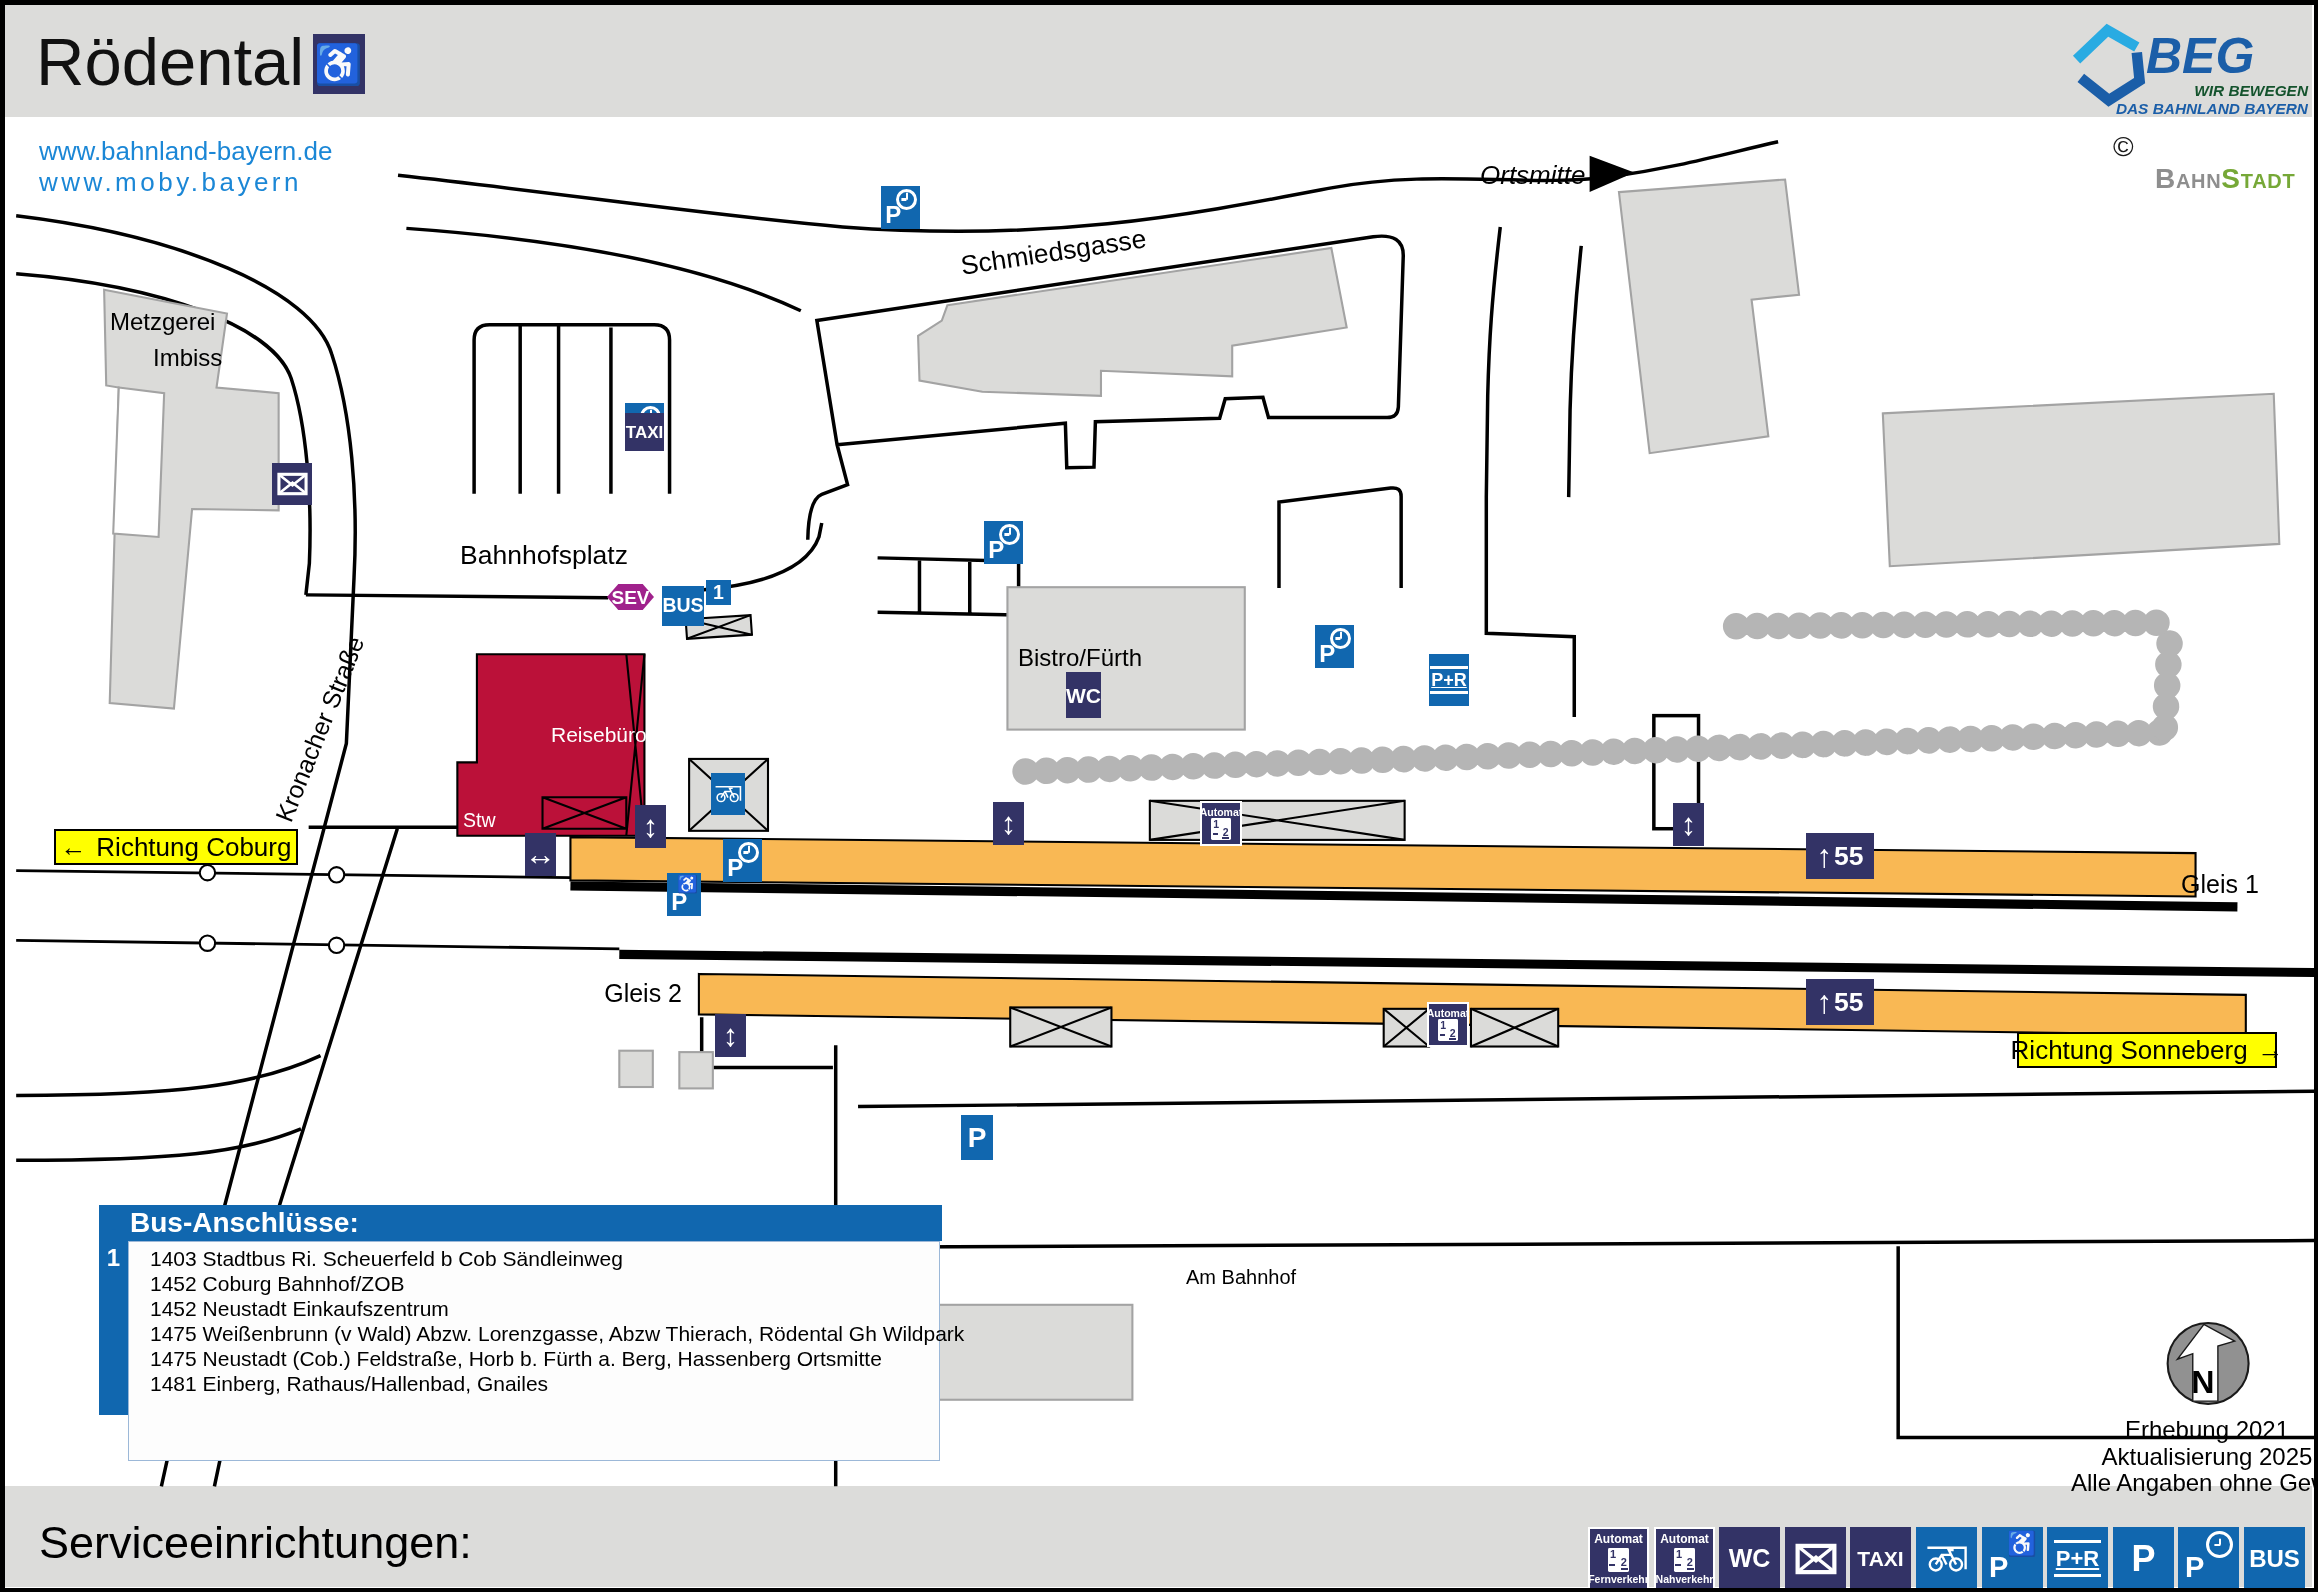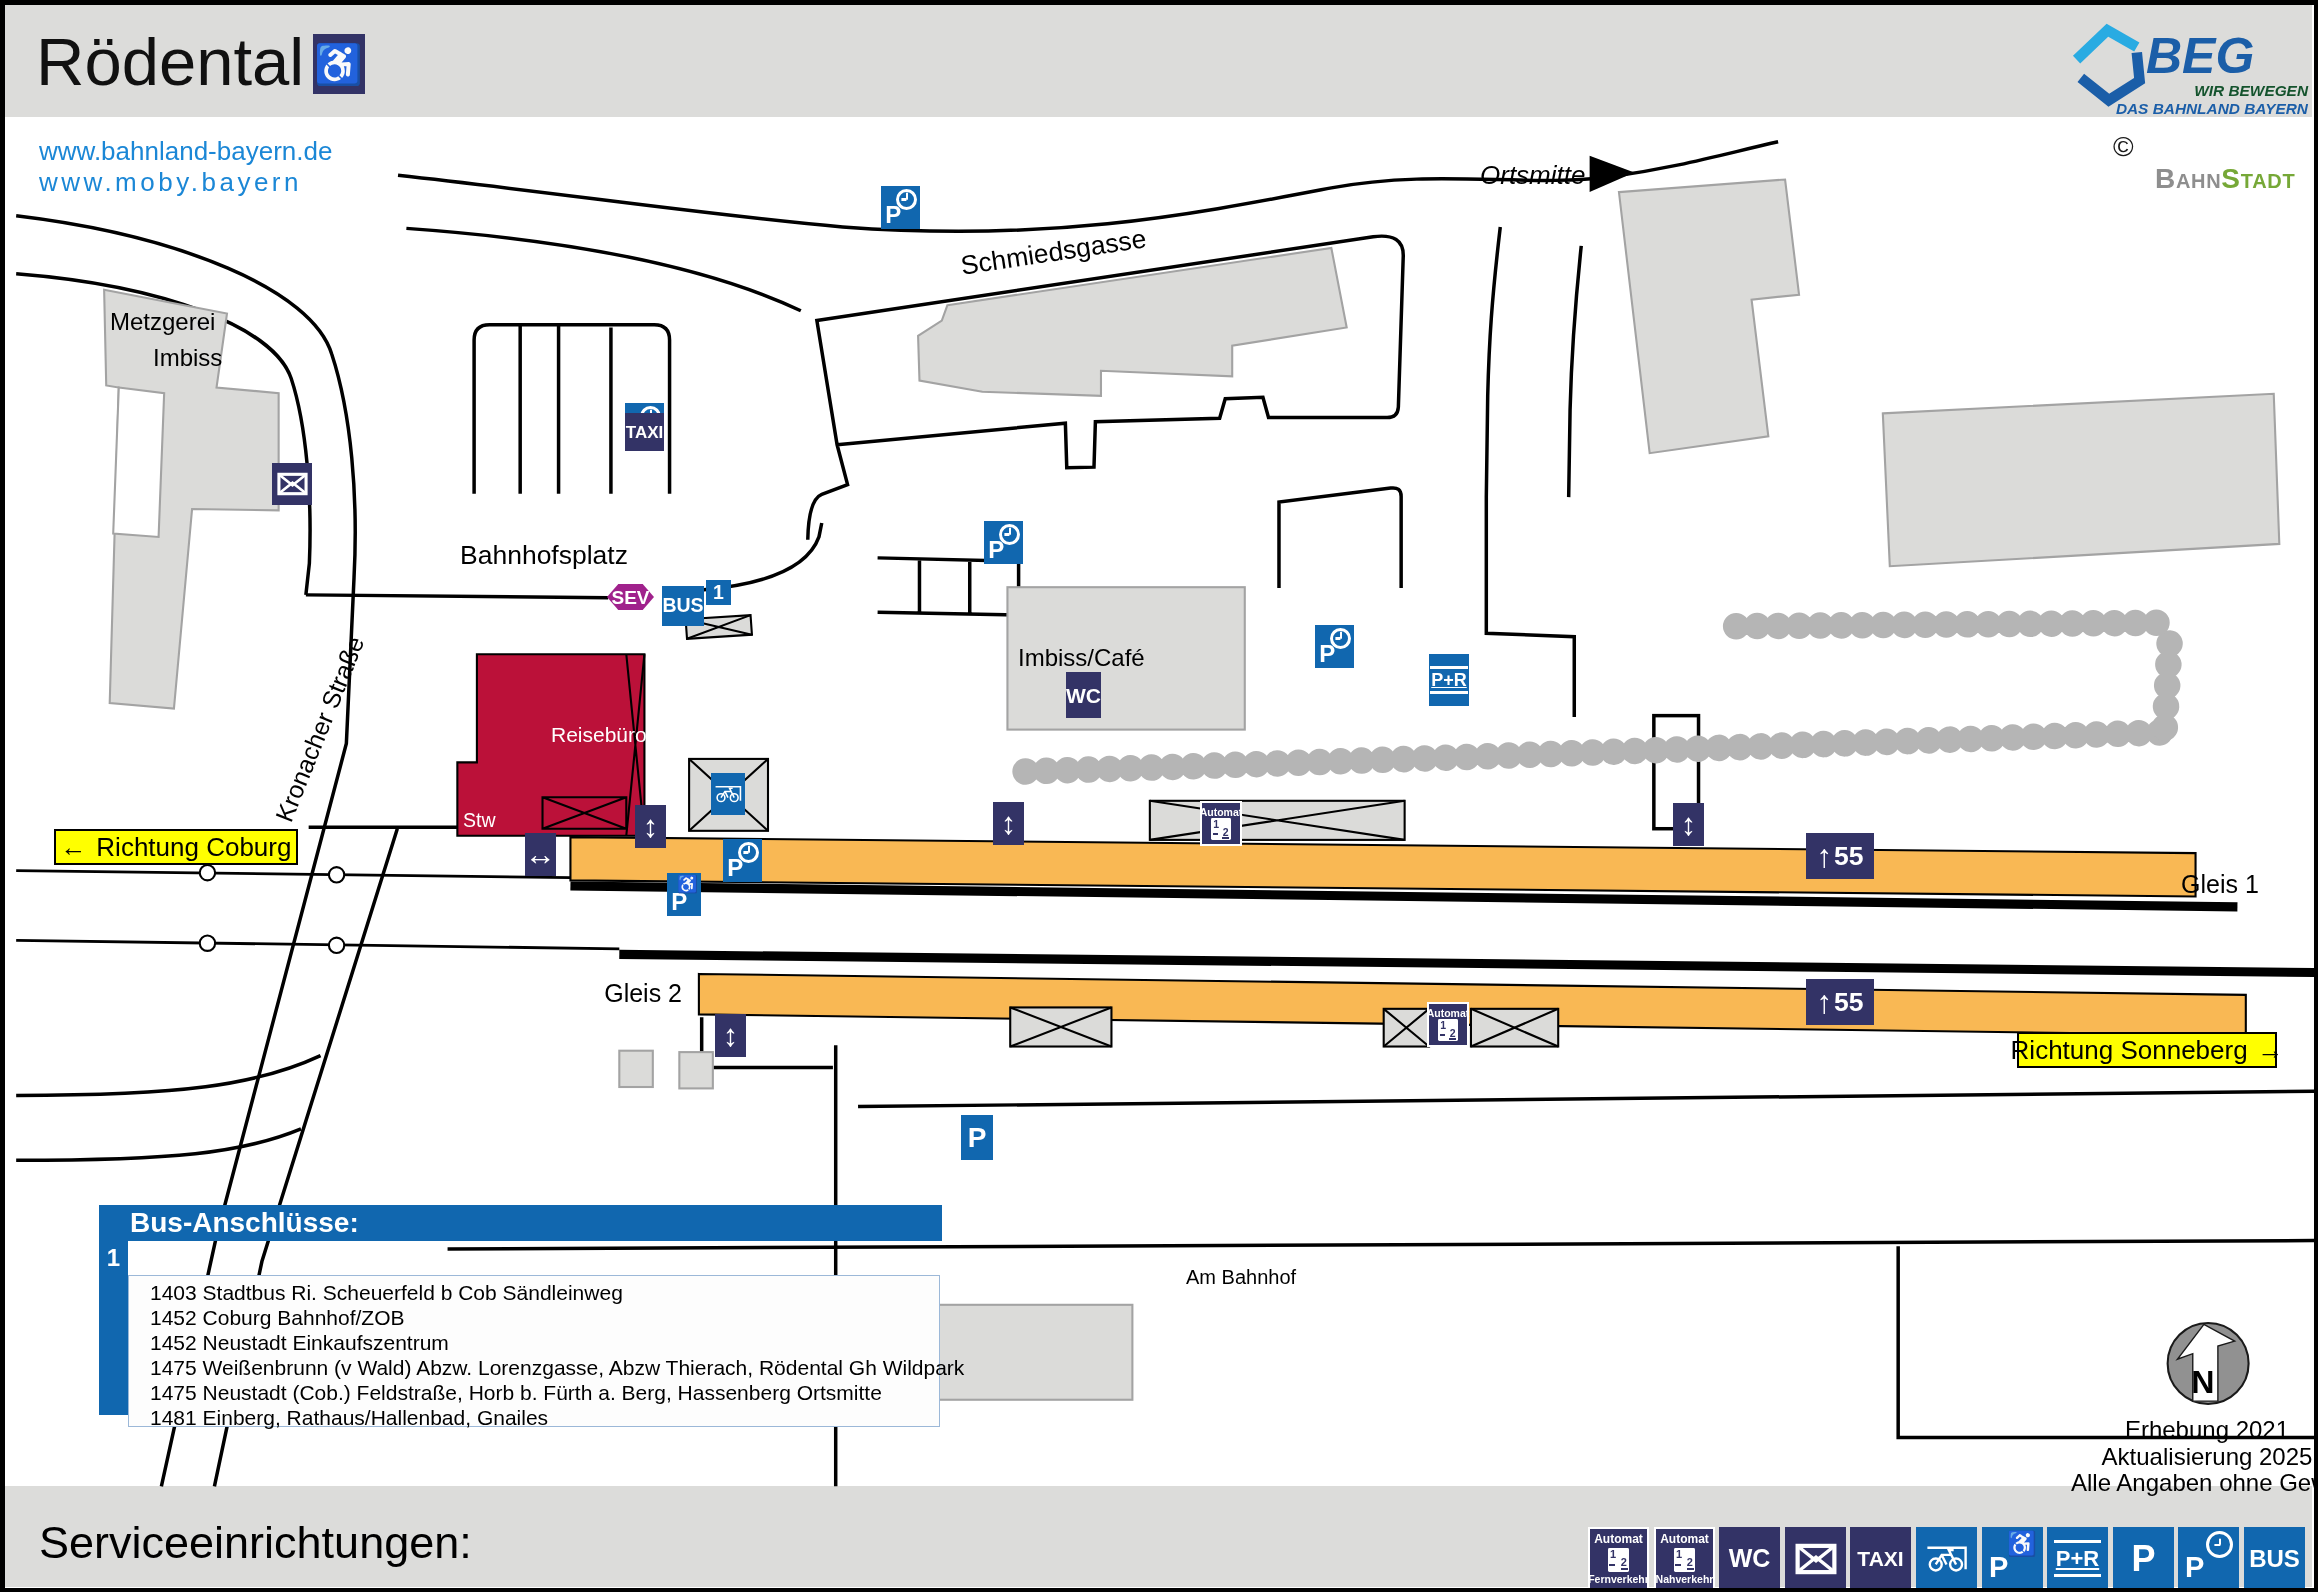--- a/index.html
+++ b/index.html
@@ -158,21 +158,21 @@
 
   <a class="lbl link" style="left:34px;top:131px;">www.bahnland-bayern.de</a>
   <a class="lbl link" style="left:34px;top:162px;letter-spacing:3.5px;">www.moby.bayern</a>
 
   <div class="lbl" style="left:105px;top:303px;font-size:24px;">Metzgerei</div>
   <div class="lbl" style="left:148px;top:339px;font-size:24px;">Imbiss</div>
   <div class="lbl" style="left:455px;top:535px;font-size:26.5px;">Bahnhofsplatz</div>
   <div class="lbl" style="left:278px;top:801px;font-size:25px;transform:rotate(-68deg);transform-origin:0 50%;">Kronacher Straße</div>
   <div class="lbl" style="left:955px;top:232px;font-size:26.5px;transform:rotate(-8.5deg);">Schmiedsgasse</div>
   <div class="lbl" style="left:1475px;top:155px;font-size:26px;font-style:italic;">Ortsmitte</div>
-  <div class="lbl" style="left:1013px;top:639px;font-size:24px;">Imbiss/Café</div>
+  <div class="lbl" style="left:1013px;top:639px;font-size:24px;">Bistro/Fürth</div>
   <div class="lbl" style="left:546px;top:718px;font-size:21px;color:#fff;">Reisebüro</div>
   <div class="lbl" style="left:458px;top:804px;font-size:19.5px;color:#fff;">Stw</div>
   <div class="lbl" style="left:2176px;top:865px;font-size:25px;">Gleis 1</div>
   <div class="lbl" style="left:572px;top:974px;width:105px;text-align:right;font-size:25px;">Gleis 2</div>
   <div class="lbl" style="left:1181px;top:1261px;font-size:20px;">Am Bahnhof</div>
 
   <div class="ysign" style="left:49px;top:824px;width:244px;height:36px;">
     <span style="font-weight:bold;margin-right:9.8px;">←</span>
     <span>Richtung Coburg</span>
   </div>
@@ -293,21 +293,21 @@
     <span style="font-size:28px;">P</span>
     </div>
 
   <div class="abs" style="left:94px;top:1200px;width:843px;height:210px;">
     <div class="abs" style="left:0;top:0;width:100%;height:36px;background:#1167af;display:flex;align-items:center;">
       <span style="color:#fff;font-weight:bold;font-size:28px;margin-left:31px;">Bus-Anschlüsse:</span>
     </div>
     <div class="abs" style="left:0;top:36px;width:29px;height:174px;background:#1167af;text-align:center;">
       <span style="color:#fff;font-weight:bold;font-size:24px;line-height:34px;">1</span>
     </div>
-    <div class="abs" style="left:29px;top:36px;width:812px;height:152px;background:#fdfdfd;border:1.4px solid #9cb8d8;box-sizing:border-box;padding-top:4.2px;margin-top:34px;">
+    <div class="abs" style="left:29px;top:36px;width:812px;height:220px;background:#fdfdfd;border:1.4px solid #9cb8d8;box-sizing:border-box;padding-top:4.2px;">
       <div class="busbox-row">1403 Stadtbus Ri. Scheuerfeld b Cob Sändleinweg</div>
       <div class="busbox-row">1452 Coburg Bahnhof/ZOB</div>
       <div class="busbox-row">1452 Neustadt Einkaufszentrum</div>
       <div class="busbox-row">1475 Weißenbrunn (v Wald) Abzw. Lorenzgasse, Abzw Thierach, Rödental Gh Wildpark</div>
       <div class="busbox-row">1475 Neustadt (Cob.) Feldstraße, Horb b. Fürth a. Berg, Hassenberg Ortsmitte</div>
       <div class="busbox-row">1481 Einberg, Rathaus/Hallenbad, Gnailes</div>
     </div>
   </div>
 
   <div class="lbl" style="left:2066px;top:1411px;width:272px;text-align:center;font-size:24px;">Erhebung 2021</div>

